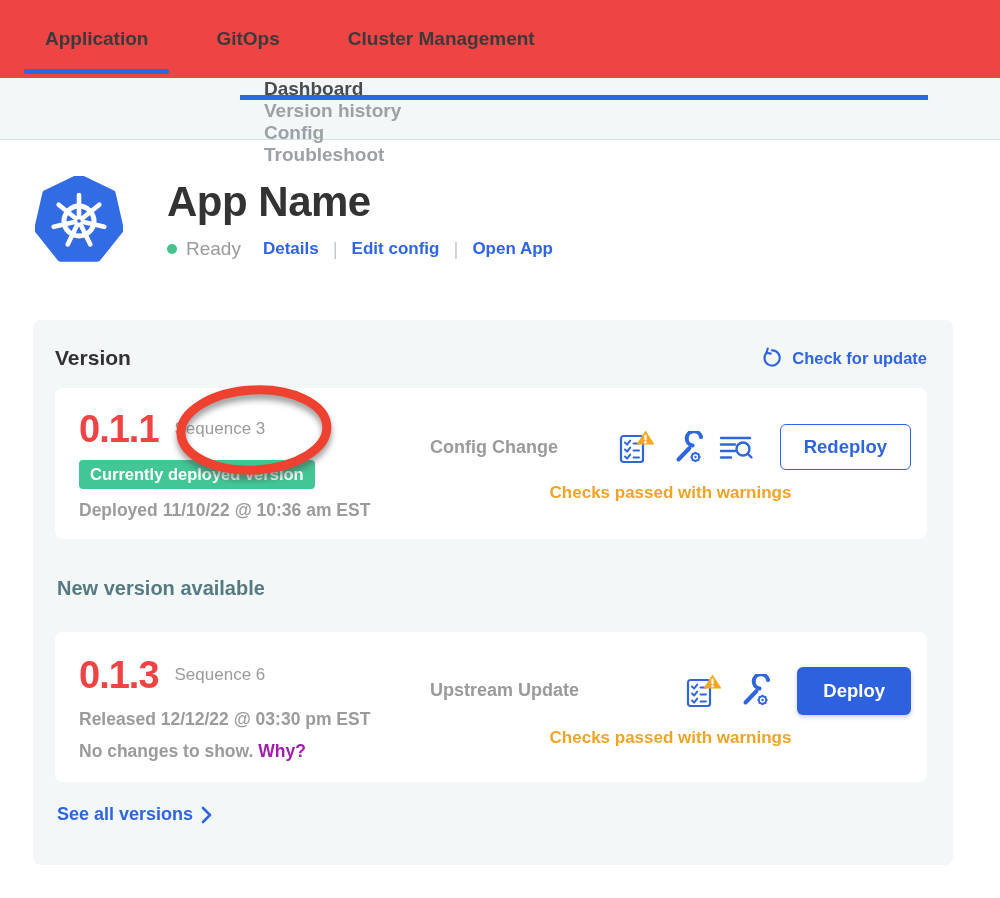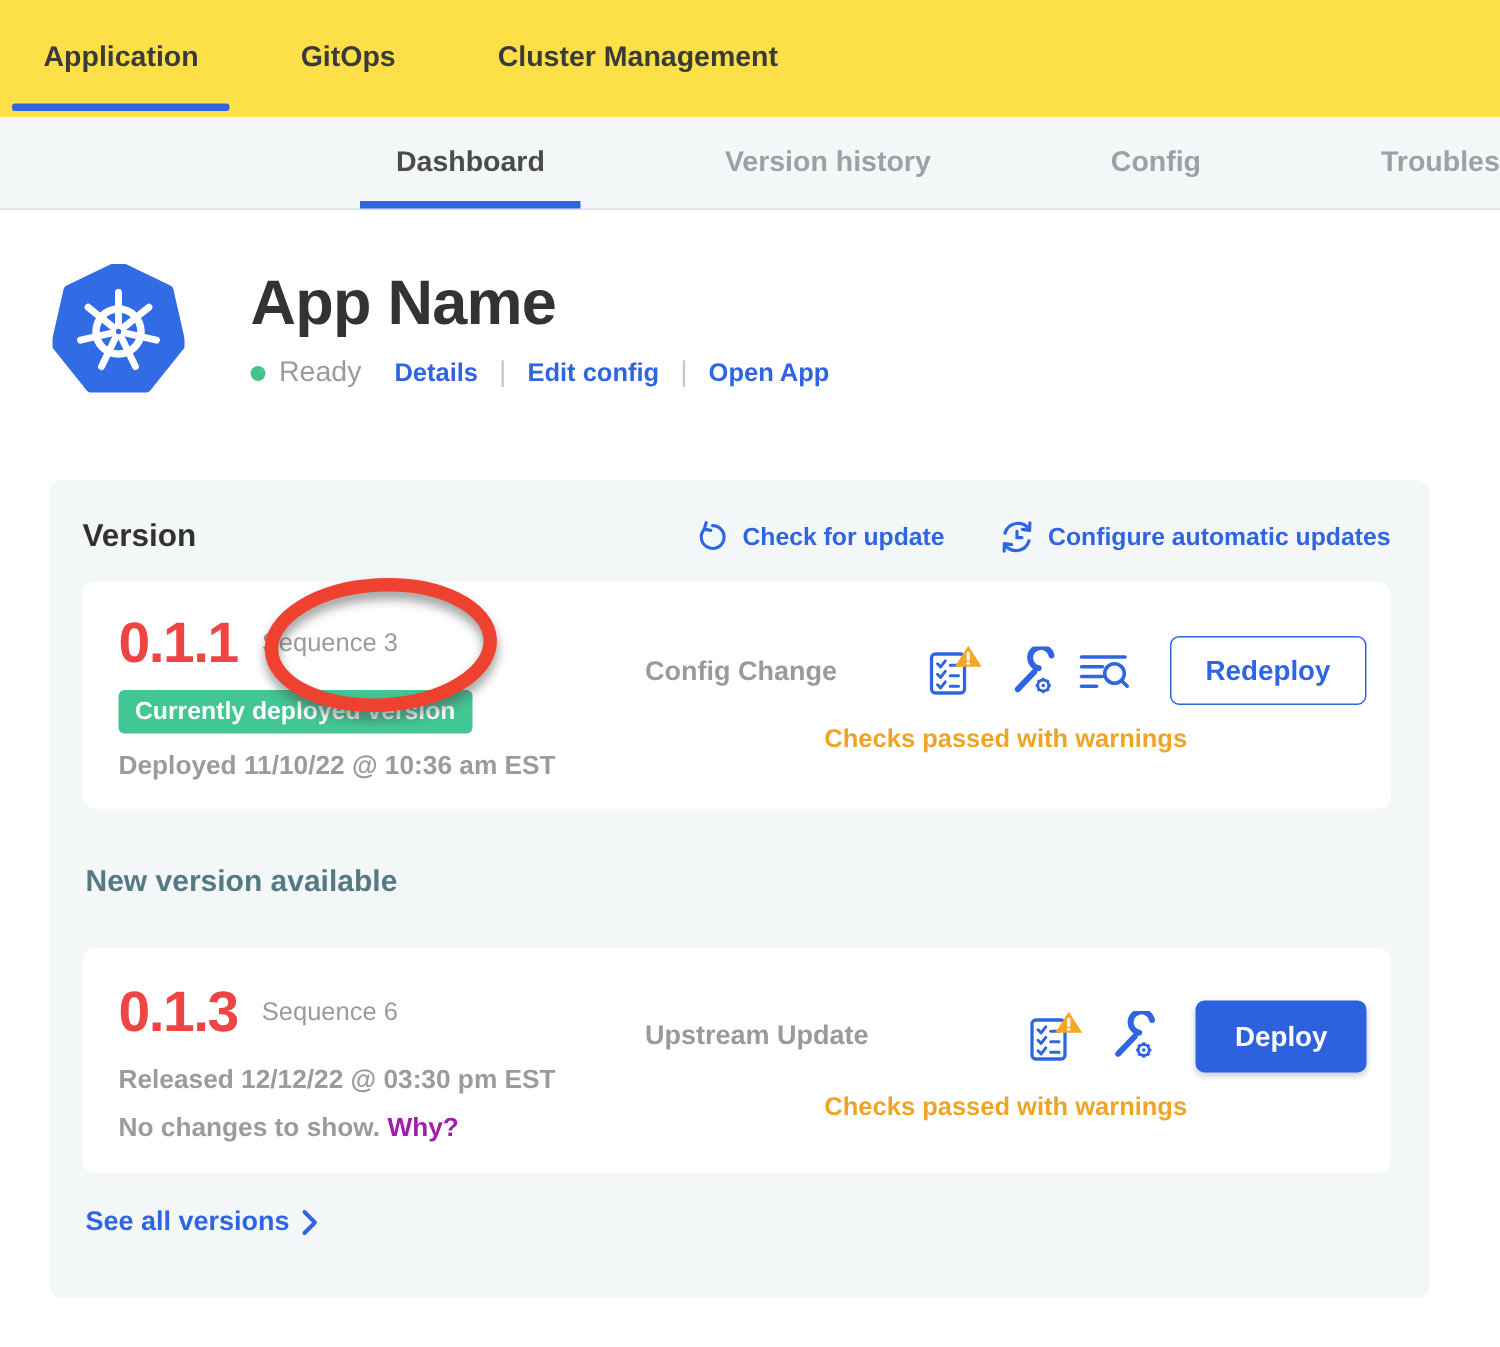--- a/index.html
+++ b/index.html
@@ -1,28 +1,28 @@
 <!DOCTYPE html>
 <html><head>
 <meta charset="utf-8">
 <style>
   * { margin:0; padding:0; box-sizing:border-box; }
   html,body { width:1000px; height:898px; background:#ffffff; overflow:hidden;
     font-family:"Liberation Sans", sans-serif; color:#323232; }
 
   
-  .topnav { height:78px; display:flex; align-items:stretch; padding-left:8px; background:#fde047; }
+  .topnav { height:78px; display:flex; align-items:stretch; padding-left:24px; background:#ef4444; }
   .topnav-tab { position:relative; display:flex; align-items:center; padding:0 21px; margin-right:26px;
     font-size:19px; font-weight:700; color:#3a3a3a; cursor:pointer; }
   .topnav-tab.active::after { content:""; position:absolute; left:0; right:0; bottom:4px; height:5px;
     background:#2f65e0; border-radius:2px; }
 
   
   .tabbar { height:62px; background:#f3f7f8; border-bottom:1px solid #d9dfe2;
-    display:flex; align-items:stretch; padding-left:240px; }
+    display:flex; align-items:stretch; padding-left:240px;flex-direction:column; }
   .tabbar-tab { position:relative; display:flex; align-items:center; padding:0 24px; margin-right:72px;
     font-size:19px; font-weight:600; color:#9ba1a4; cursor:pointer; white-space:nowrap; }
   .tabbar-tab.active { color:#4b4b4b; }
   .tabbar-tab.active::after { content:""; position:absolute; left:0; right:0; bottom:0; height:5px;
     background:#2f65e0; }
 
   
   .app-header { display:flex; padding:36px 0 0 35px; gap:44px; }
   .k8s-logo { width:88px; height:88px; flex:0 0 auto; }
   .app-title { font-size:42px; font-weight:800; letter-spacing:-0.5px; color:#333; margin-top:2px; }
@@ -122,30 +122,20 @@
   <div class="panel-head">
     <div class="panel-title">Version</div>
     <div class="panel-actions">
       <div class="panel-action">
         <svg width="22" height="22" viewBox="0 0 24 24" fill="none" stroke="#2f65e0" stroke-width="2.3" stroke-linecap="round">
           <path d="M6.2 6.2 A8.3 8.3 0 1 0 12 3.7"></path>
           <path d="M7.4 1.6 L6 6.3 L10.7 7.2" stroke-linejoin="round"></path>
         </svg>
         <span>Check for update</span>
       </div>
-      <div class="panel-action">
-        <svg width="24" height="24" viewBox="0 0 24 24" fill="none" stroke="#2f65e0" stroke-width="2.1" stroke-linecap="round">
-          <path d="M4 9.5 A9 9 0 0 1 20.3 7.2"></path>
-          <path d="M20.6 2.6 L20.4 7.6 L15.6 6.9" stroke-linejoin="round"></path>
-          <path d="M20 14.5 A9 9 0 0 1 3.7 16.8"></path>
-          <path d="M3.4 21.4 L3.6 16.4 L8.4 17.1" stroke-linejoin="round"></path>
-          <path d="M12 8.2 L12 12.4 L15.3 12.4"></path>
-        </svg>
-        <span>Configure automatic updates</span>
-      </div>
     </div>
   </div>
 
   <div class="vcard">
     <div class="vcard-left">
       <div class="ver-row">
         <span class="ver-num">0.1.1</span>
         <span class="seq">Sequence 3</span>
         <svg class="annotation" width="178" height="104" viewBox="0 0 178 104">
           <defs>

